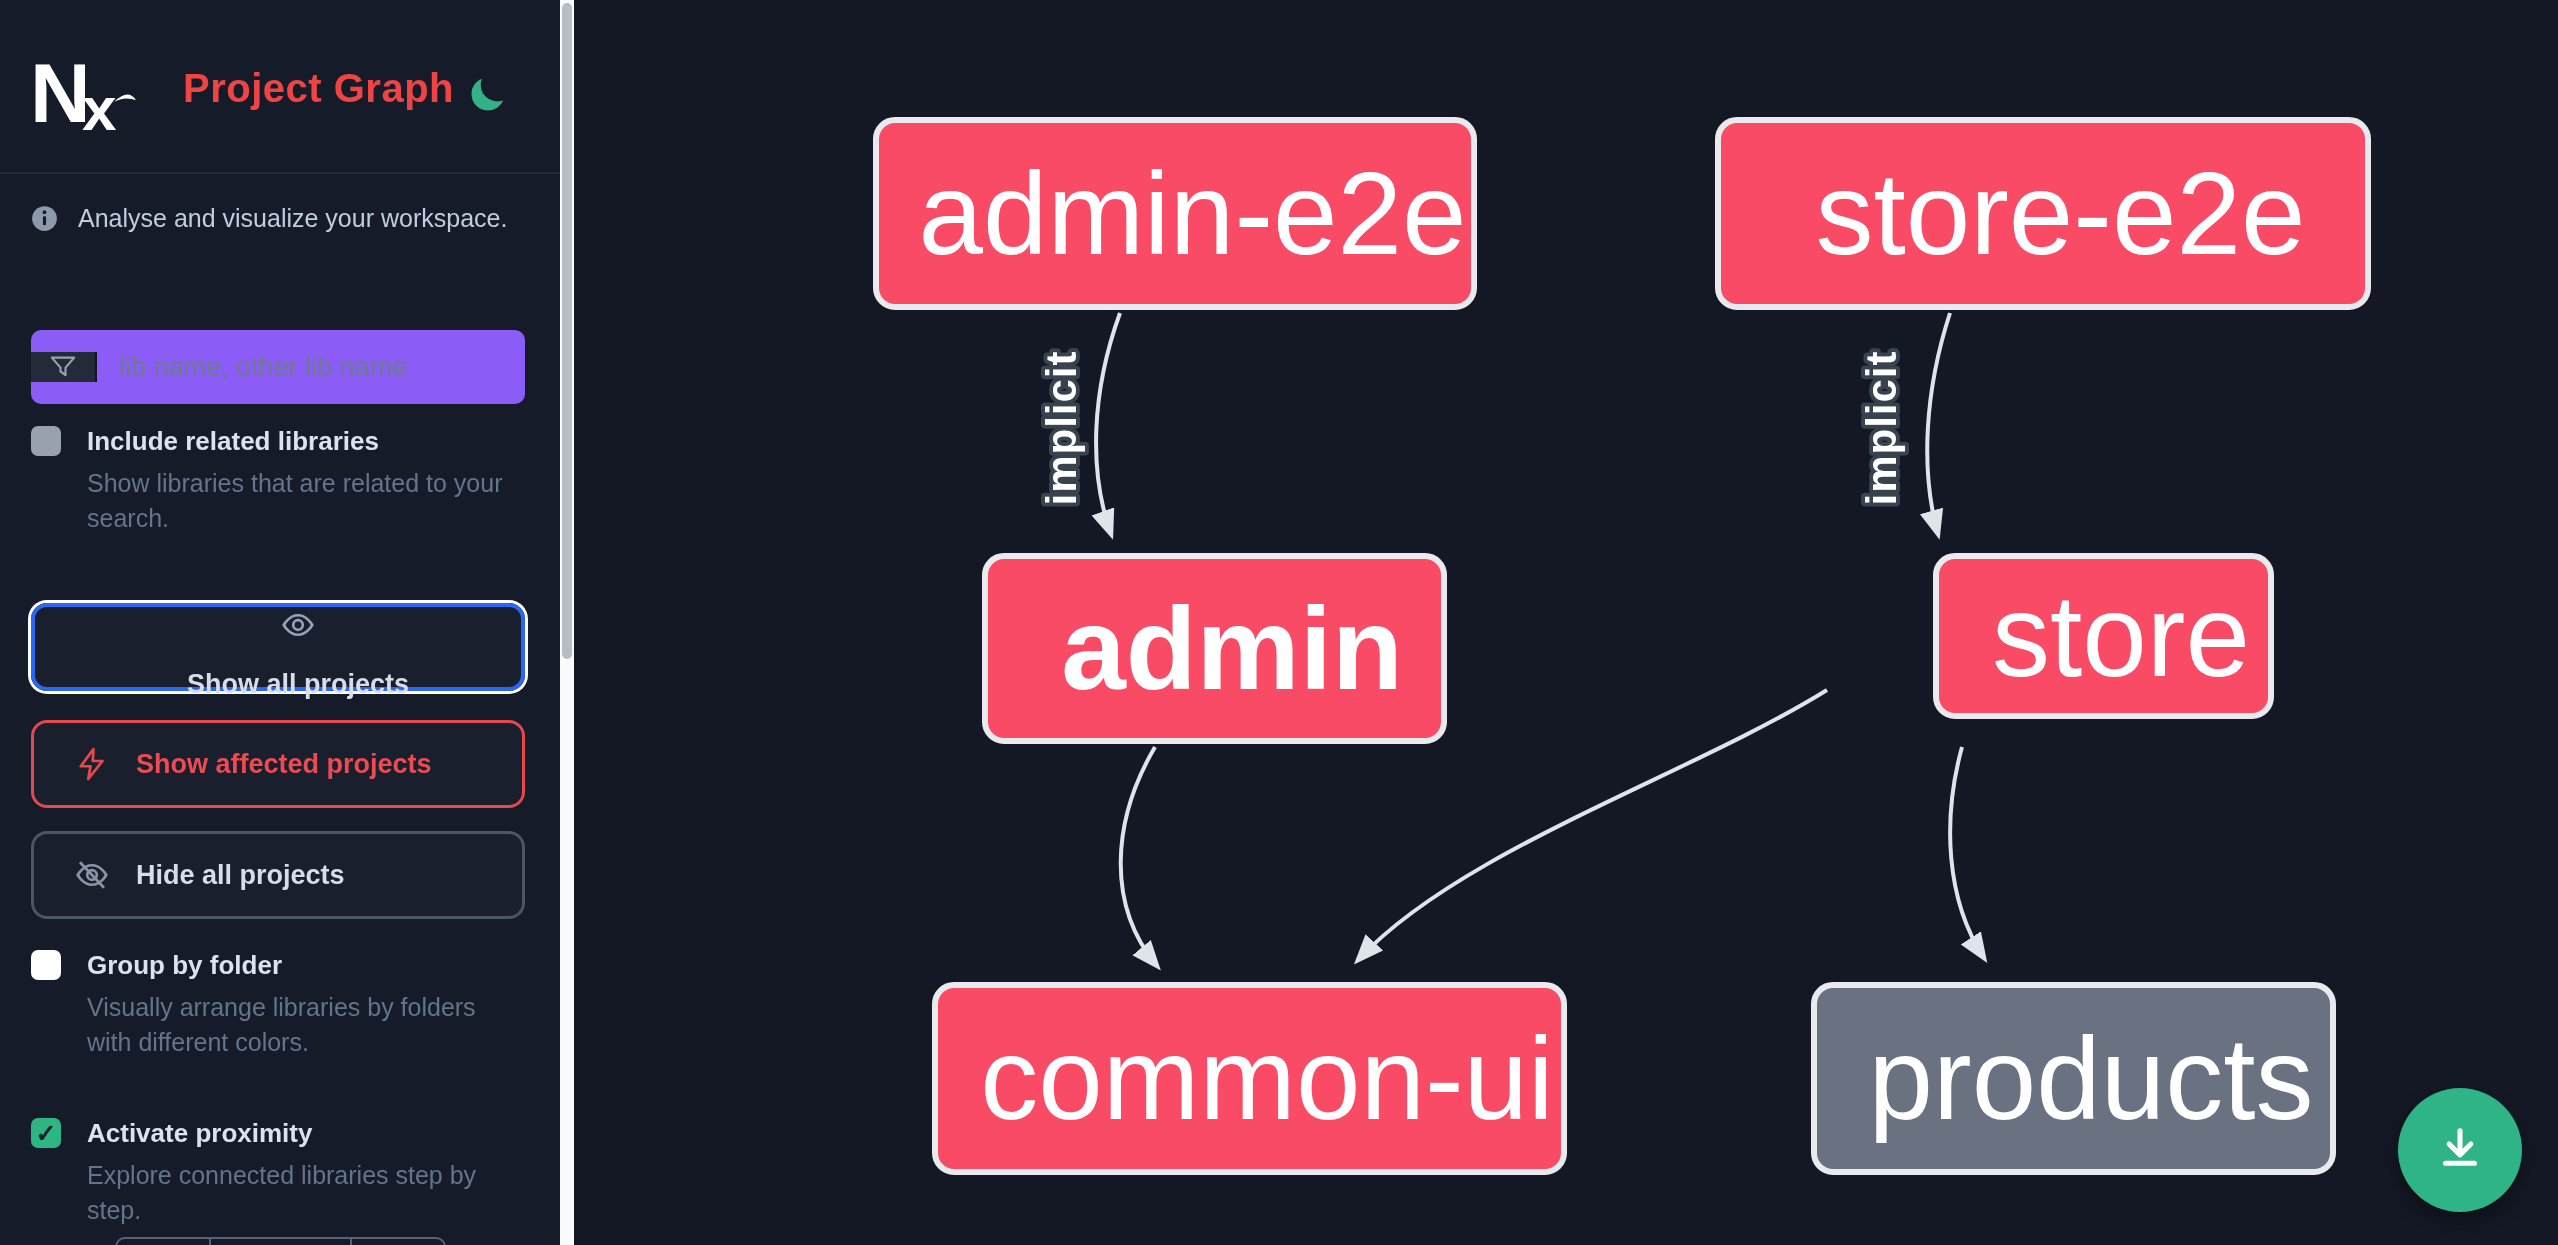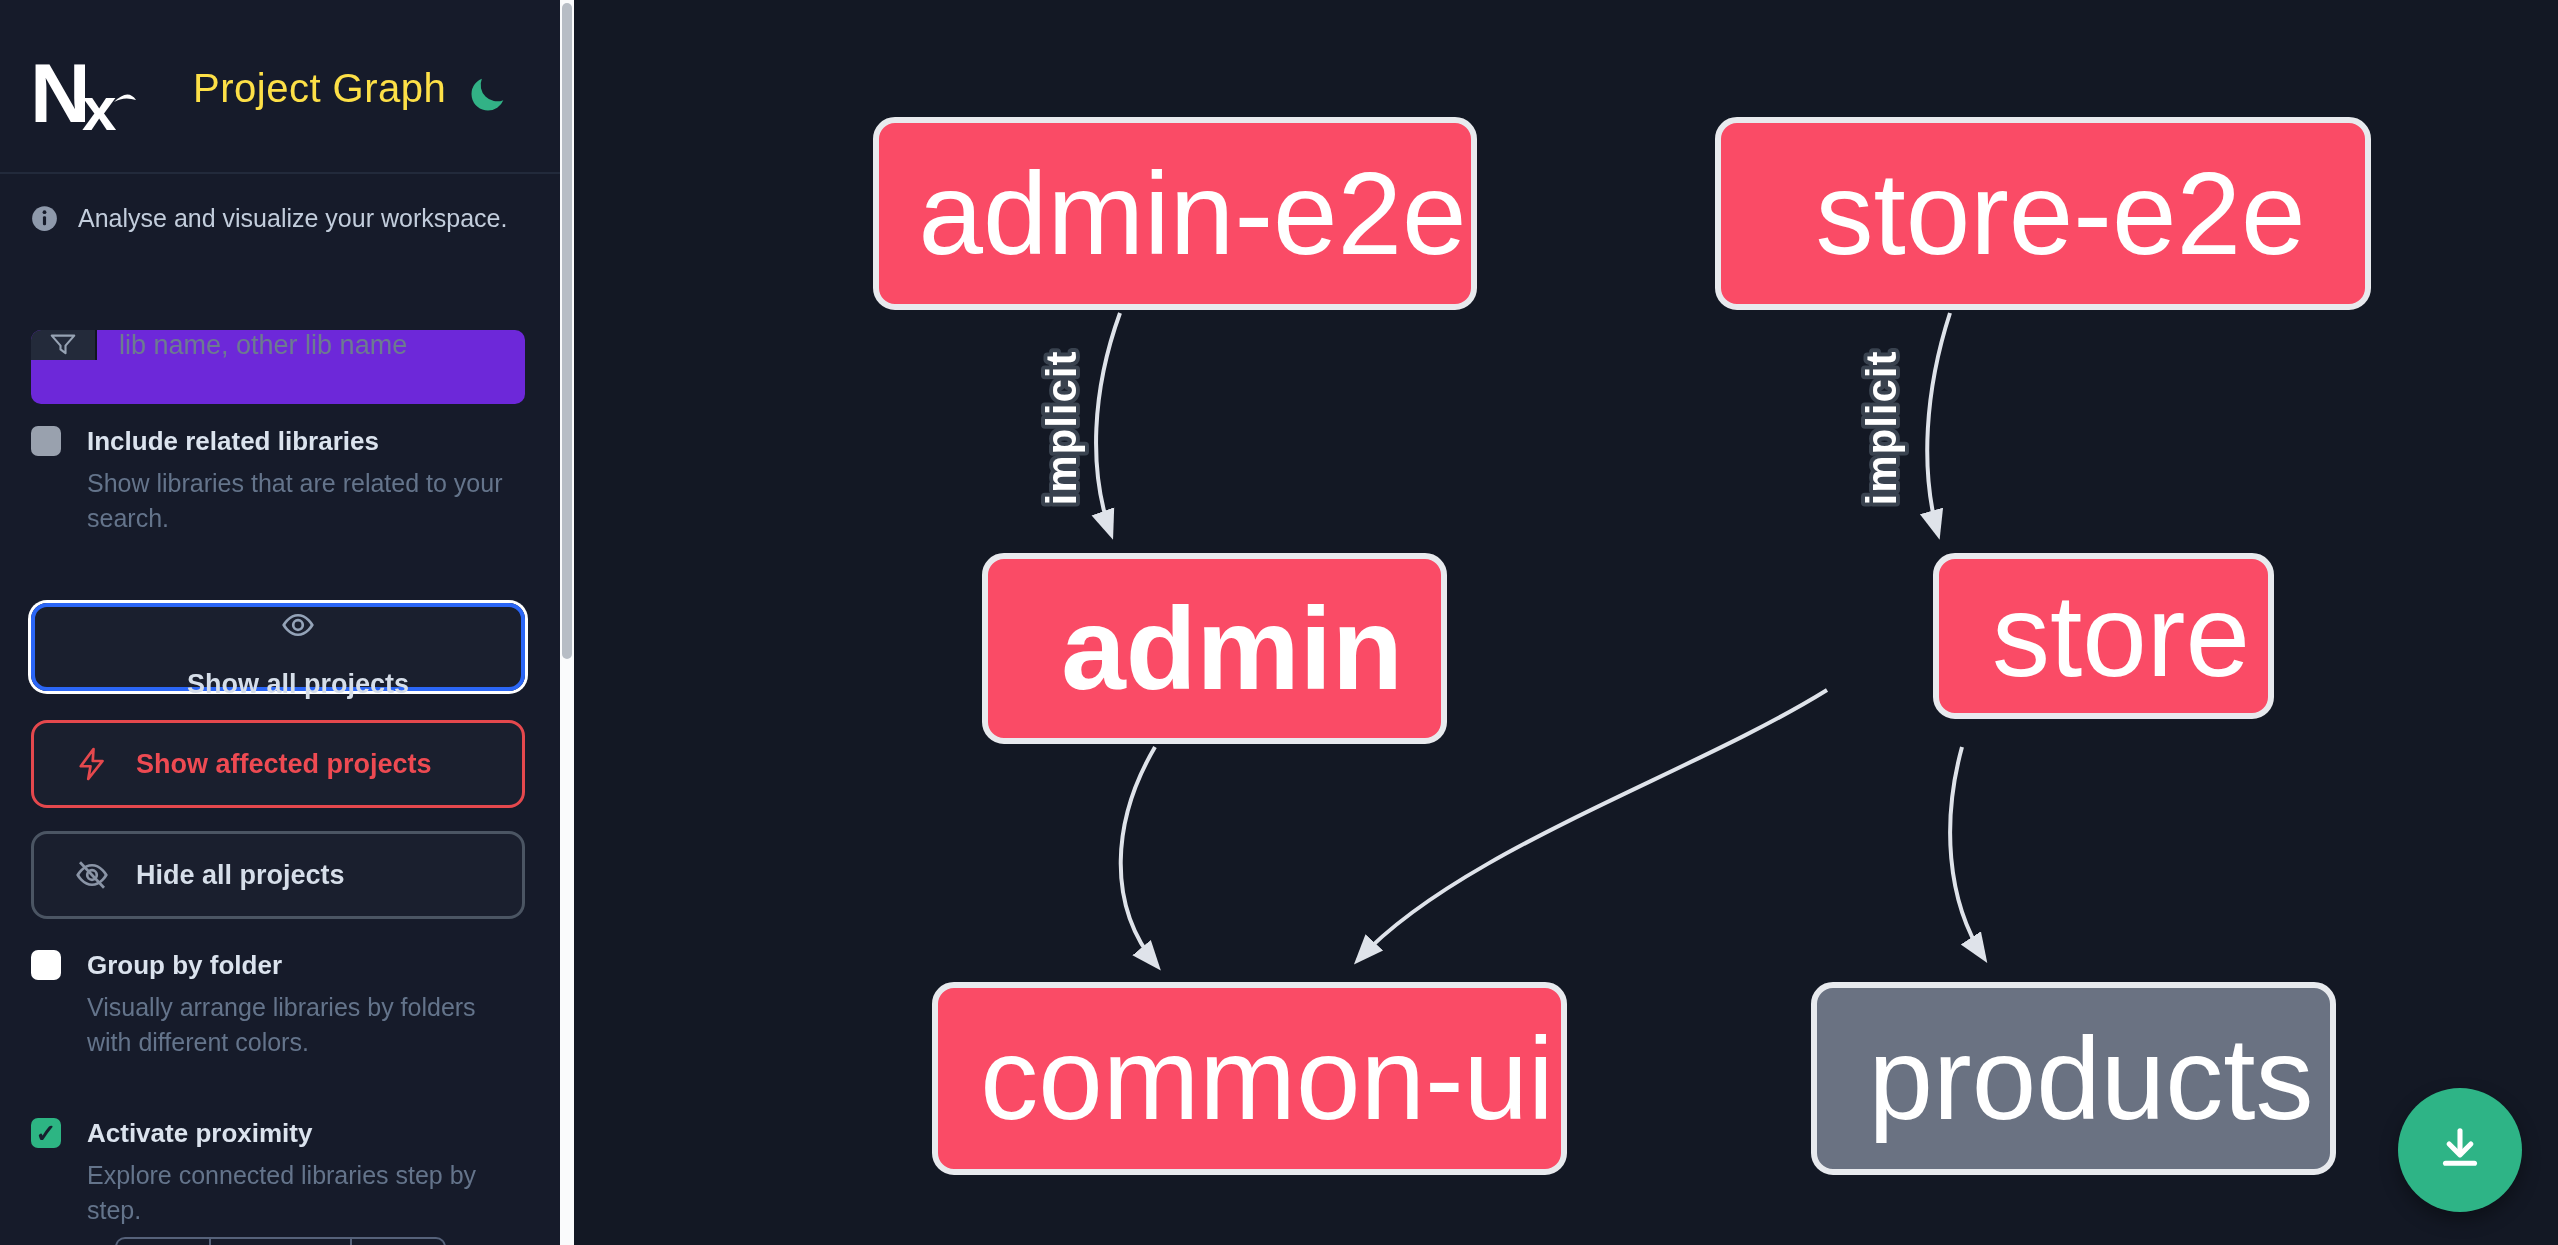--- a/index.html
+++ b/index.html
@@ -3,26 +3,26 @@
 <meta charset="utf-8">
 <style>
   html,body{margin:0;padding:0;background:#0c0f17;}
   #app{position:relative;width:2558px;height:1245px;overflow:hidden;
        font-family:"Liberation Sans",sans-serif;}
   
   #sidebar{position:absolute;left:0;top:0;width:560px;height:1245px;background:#161b2a;}
   #graph-area{position:absolute;left:574px;top:0;width:1984px;height:1245px;background:#131824;}
   #header{position:absolute;left:0;top:0;width:560px;height:172px;border-bottom:2px solid #222a3b;}
   #logo{position:absolute;left:30px;top:56px;width:108px;height:78px;}
-  #app-title{position:absolute;left:193px;top:66px;font-size:40px;font-weight:400;color:#fde047;letter-spacing:.5px;}
+  #app-title{position:absolute;left:183px;top:66px;font-size:40px;font-weight:700;color:#ef4444;letter-spacing:.5px;}
   #theme-toggle{position:absolute;left:466px;top:72px;width:44px;height:44px;cursor:pointer;}
   #tagline-row{position:absolute;left:31px;top:204px;width:500px;display:flex;align-items:center;gap:20px;}
   #tagline-row .txt{font-size:25px;color:#c2cddc;}
   
-  #search-box{position:absolute;left:31px;top:330px;width:494px;height:74px;background:#6d28d9;border-radius:10px;display:flex;align-items:flex-start;overflow:hidden;}
+  #search-box{position:absolute;left:31px;top:330px;width:494px;height:74px;background:#8b5cf6;border-radius:10px;display:flex;align-items:center;overflow:hidden;}
   #search-icon-cell{width:64px;display:flex;align-items:center;justify-content:center;background:#232a3a;border-right:2px solid #10151f;}
   #search-input{flex:1;background:transparent;border:none;outline:none;color:#dbe3ee;font-size:27px;padding:0 0 0 22px;font-family:"Liberation Sans",sans-serif;}
   #search-input::placeholder{color:#6d7b90;}
   
   .toggle-row{position:absolute;left:31px;width:470px;}
   .checkbox{position:absolute;left:0;top:2px;width:30px;height:30px;border-radius:7px;}
   .checkbox.gray{background:#99a1ae;}
   .checkbox.white{background:#ffffff;}
   .checkbox.green{background:#2db583;color:#17202f;font-size:25px;font-weight:900;display:flex;align-items:center;justify-content:center;}
   .toggle-text{margin-left:56px;}

